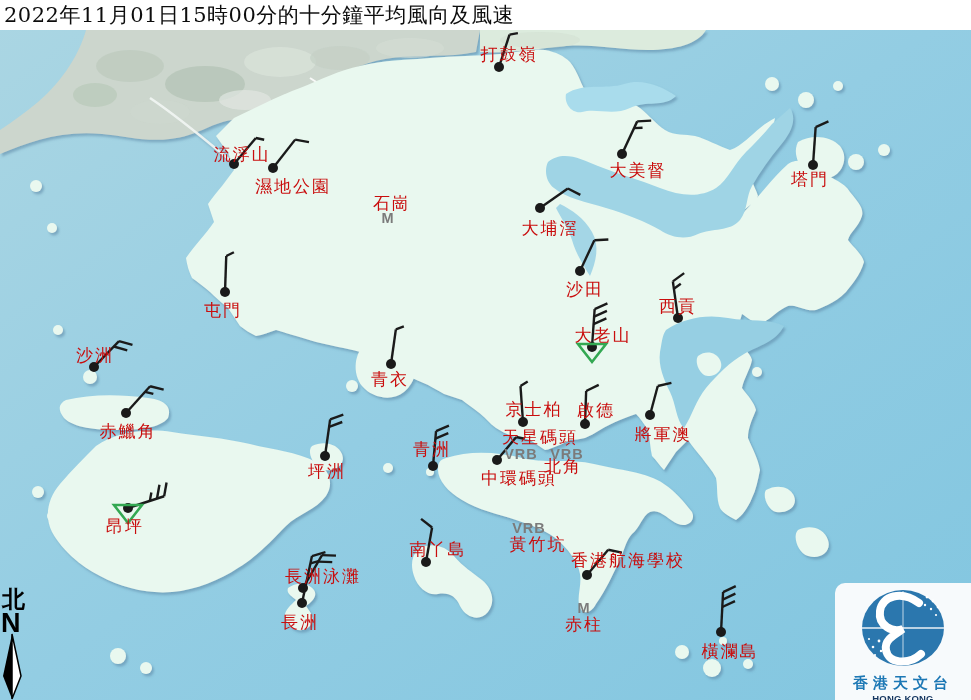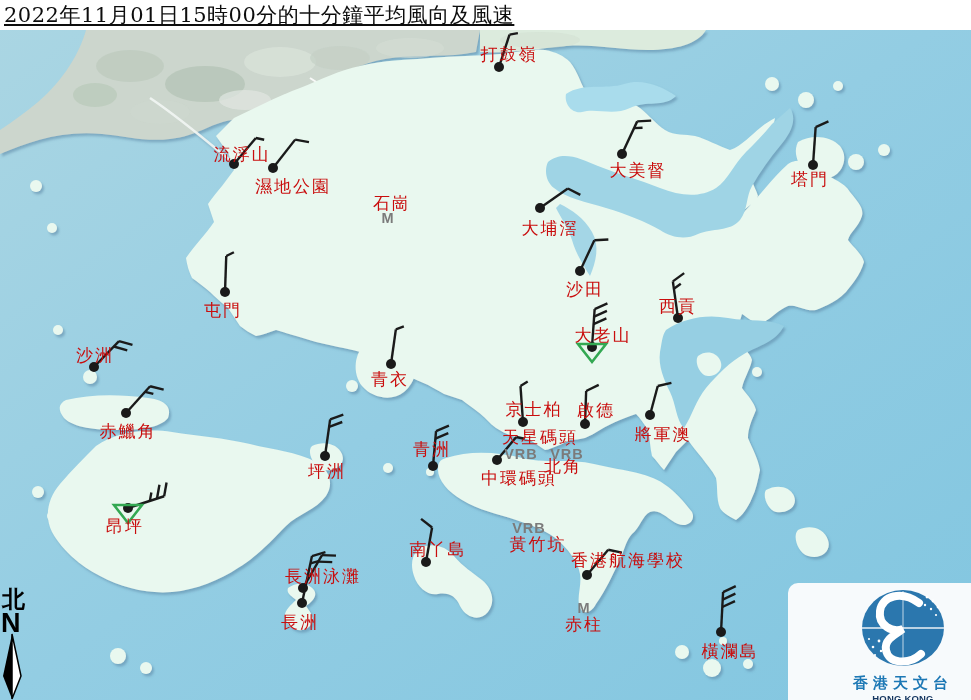--- a/index.html
+++ b/index.html
@@ -1,27 +1,27 @@
 <!DOCTYPE html>
 <html><head>
 <meta charset="utf-8">
 <style>
   html,body{margin:0;padding:0;background:#666;}
   #stage{position:relative;width:971px;height:700px;overflow:hidden;
          font-family:"Liberation Sans",sans-serif;}
   #mapsvg{position:absolute;left:0;top:0;}
   #titlebar{position:absolute;left:0;top:0;width:971px;height:30px;background:#ffffff;
             font:21px "DejaVu Serif",serif;color:#0d0d0d;line-height:30px;
-            padding-left:4px;box-sizing:border-box;letter-spacing:0.5px;white-space:nowrap;text-decoration:underline;}
+            padding-left:4px;box-sizing:border-box;letter-spacing:0.5px;white-space:nowrap;}
   .stn-label{font:17px "DejaVu Serif",serif;fill:#c90d0d;letter-spacing:2px;}
   .stn-status{font:bold 14.5px "Liberation Sans",sans-serif;fill:#7b7b7b;letter-spacing:1px;}
   .compass-cn{font:bold 23px "DejaVu Serif",serif;fill:#000;}
   .compass-n{font:bold 27px "Liberation Sans",sans-serif;fill:#000;}
   #hko-logo{position:absolute;right:0;bottom:0;width:136px;height:117px;background:#f7fafc;
-            border-radius:10px 0 0 0;text-align:center;padding-left:47px;}
+            border-radius:10px 0 0 0;text-align:center;}
   .logo-cn{color:#1d78b5;font:600 15px "DejaVu Sans",sans-serif;letter-spacing:5px;margin-top:1px;}
   .logo-en{color:#14355f;font:bold 9.5px "Liberation Sans",sans-serif;letter-spacing:0.2px;}
 </style>
 </head>
 <body>
 
 <div id="stage">
 
 <svg id="mapsvg" width="971" height="700" viewBox="0 0 971 700">
   <defs>

